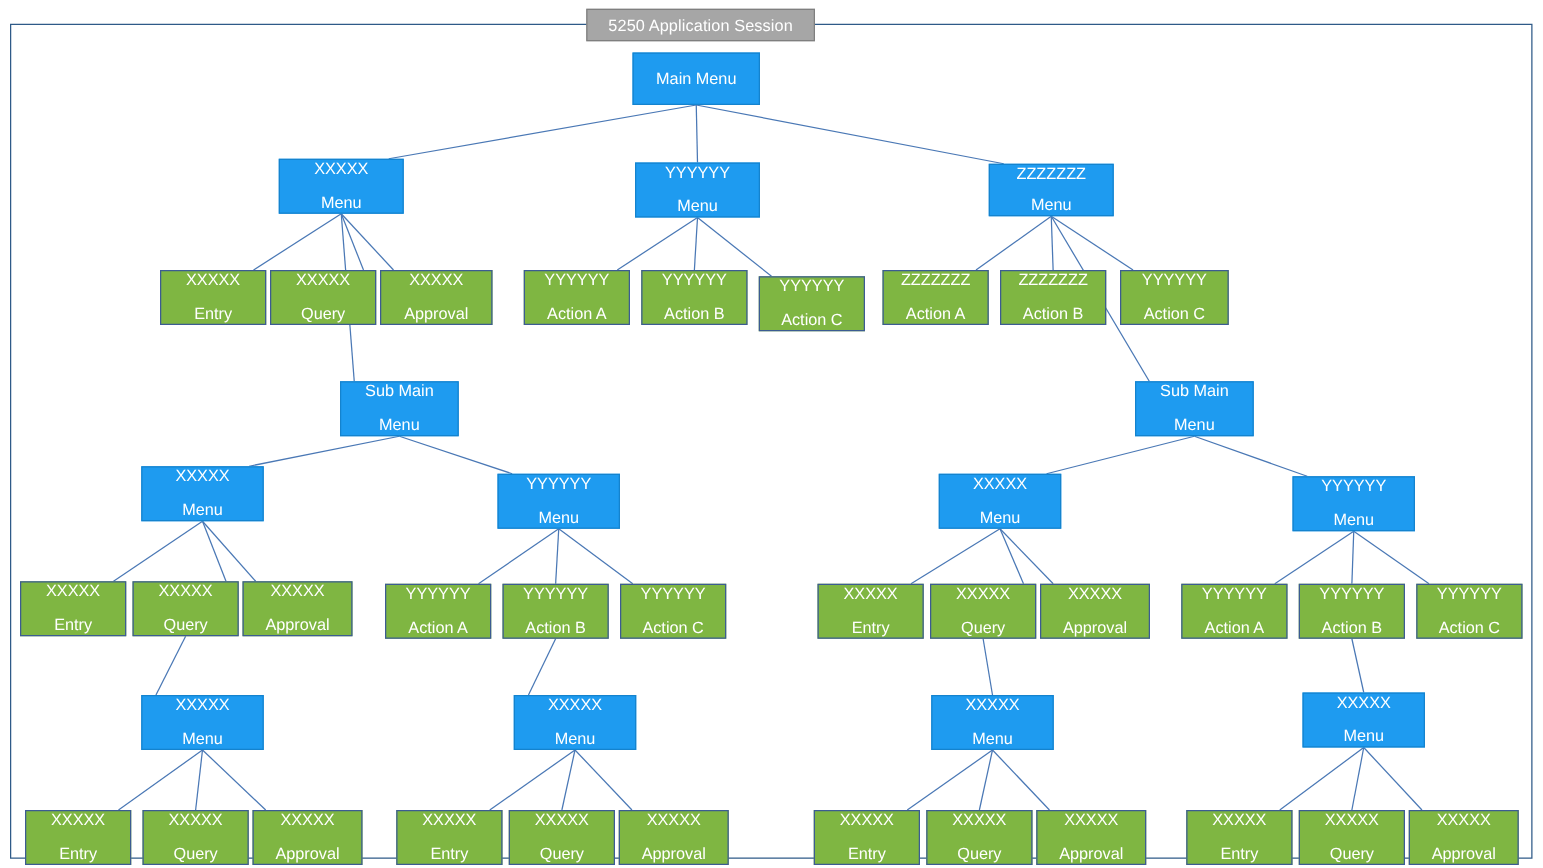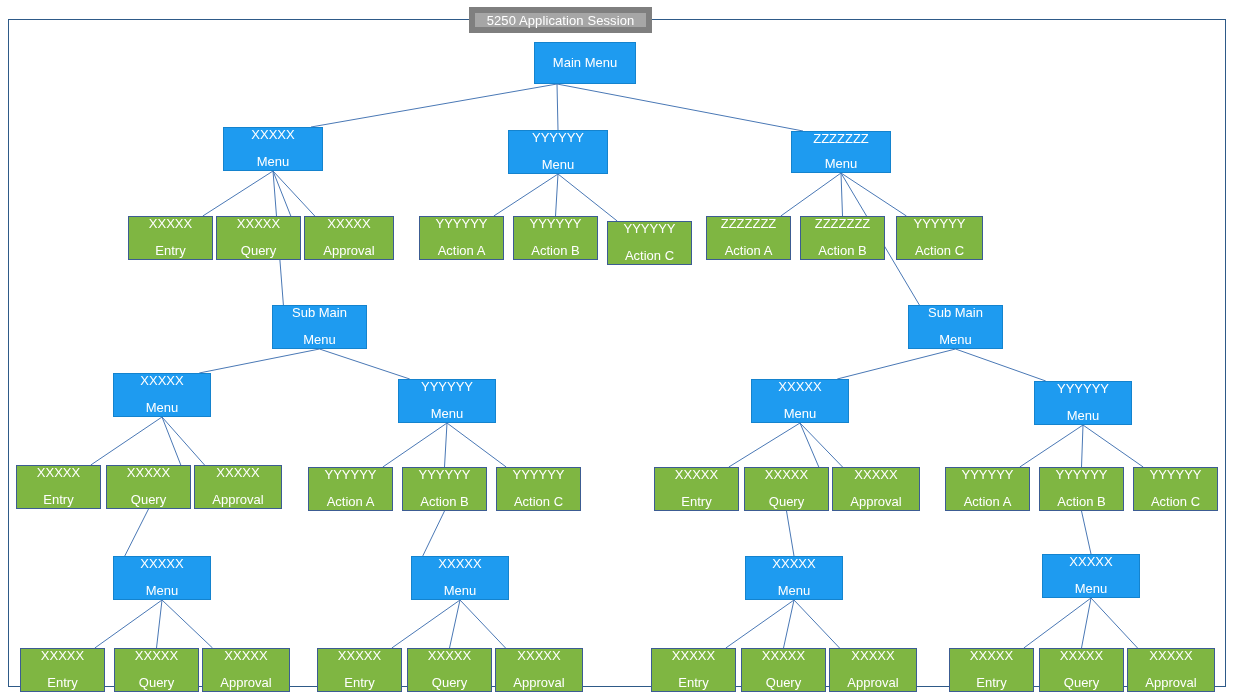--- a/index.html
+++ b/index.html
@@ -13,21 +13,21 @@
   
   .session-frame{
     position:absolute;
     border:1px solid #2E5A88;
     background:transparent;
     box-sizing:border-box;
   }
   .session-title{
     position:absolute;
     background:#A6A6A6;
-    border:6px solid #0c4a6e;
+    border:1px solid #0c4a6e;
     box-sizing:border-box;
     color:#ffffff;
     display:flex;align-items:center;justify-content:center;
     font-size:13px;
     letter-spacing:.1px;
     white-space:nowrap;
     z-index:6;
   }
 
   
@@ -49,21 +49,21 @@
   .node .l1,.node .l2{display:block;white-space:nowrap;}
   .node.menu{
     background:#1E9BF0;
     border:1px solid #1483CE;
   }
   .node.leaf{
     background:#7FB642;
     border:1px solid #3C5C92;
     z-index:4;
   }
-  .node.single{justify-content:center;margin-left:28px;}
+  .node.single{justify-content:center;}
 </style>
 </head>
 <body>
 
 <div id="stage">
 
   <div class="session-frame" id="session-frame" style="left: 8px; top: 19px; width: 1218px; height: 668px; border-color: rgb(46, 90, 136);"></div>
 
   <svg id="links" width="1234" height="694" viewBox="0 0 1234 694" xmlns="http://www.w3.org/2000/svg">
       <line x1="557" y1="84" x2="311" y2="127" stroke="#4A78B5" stroke-width="1"></line>

